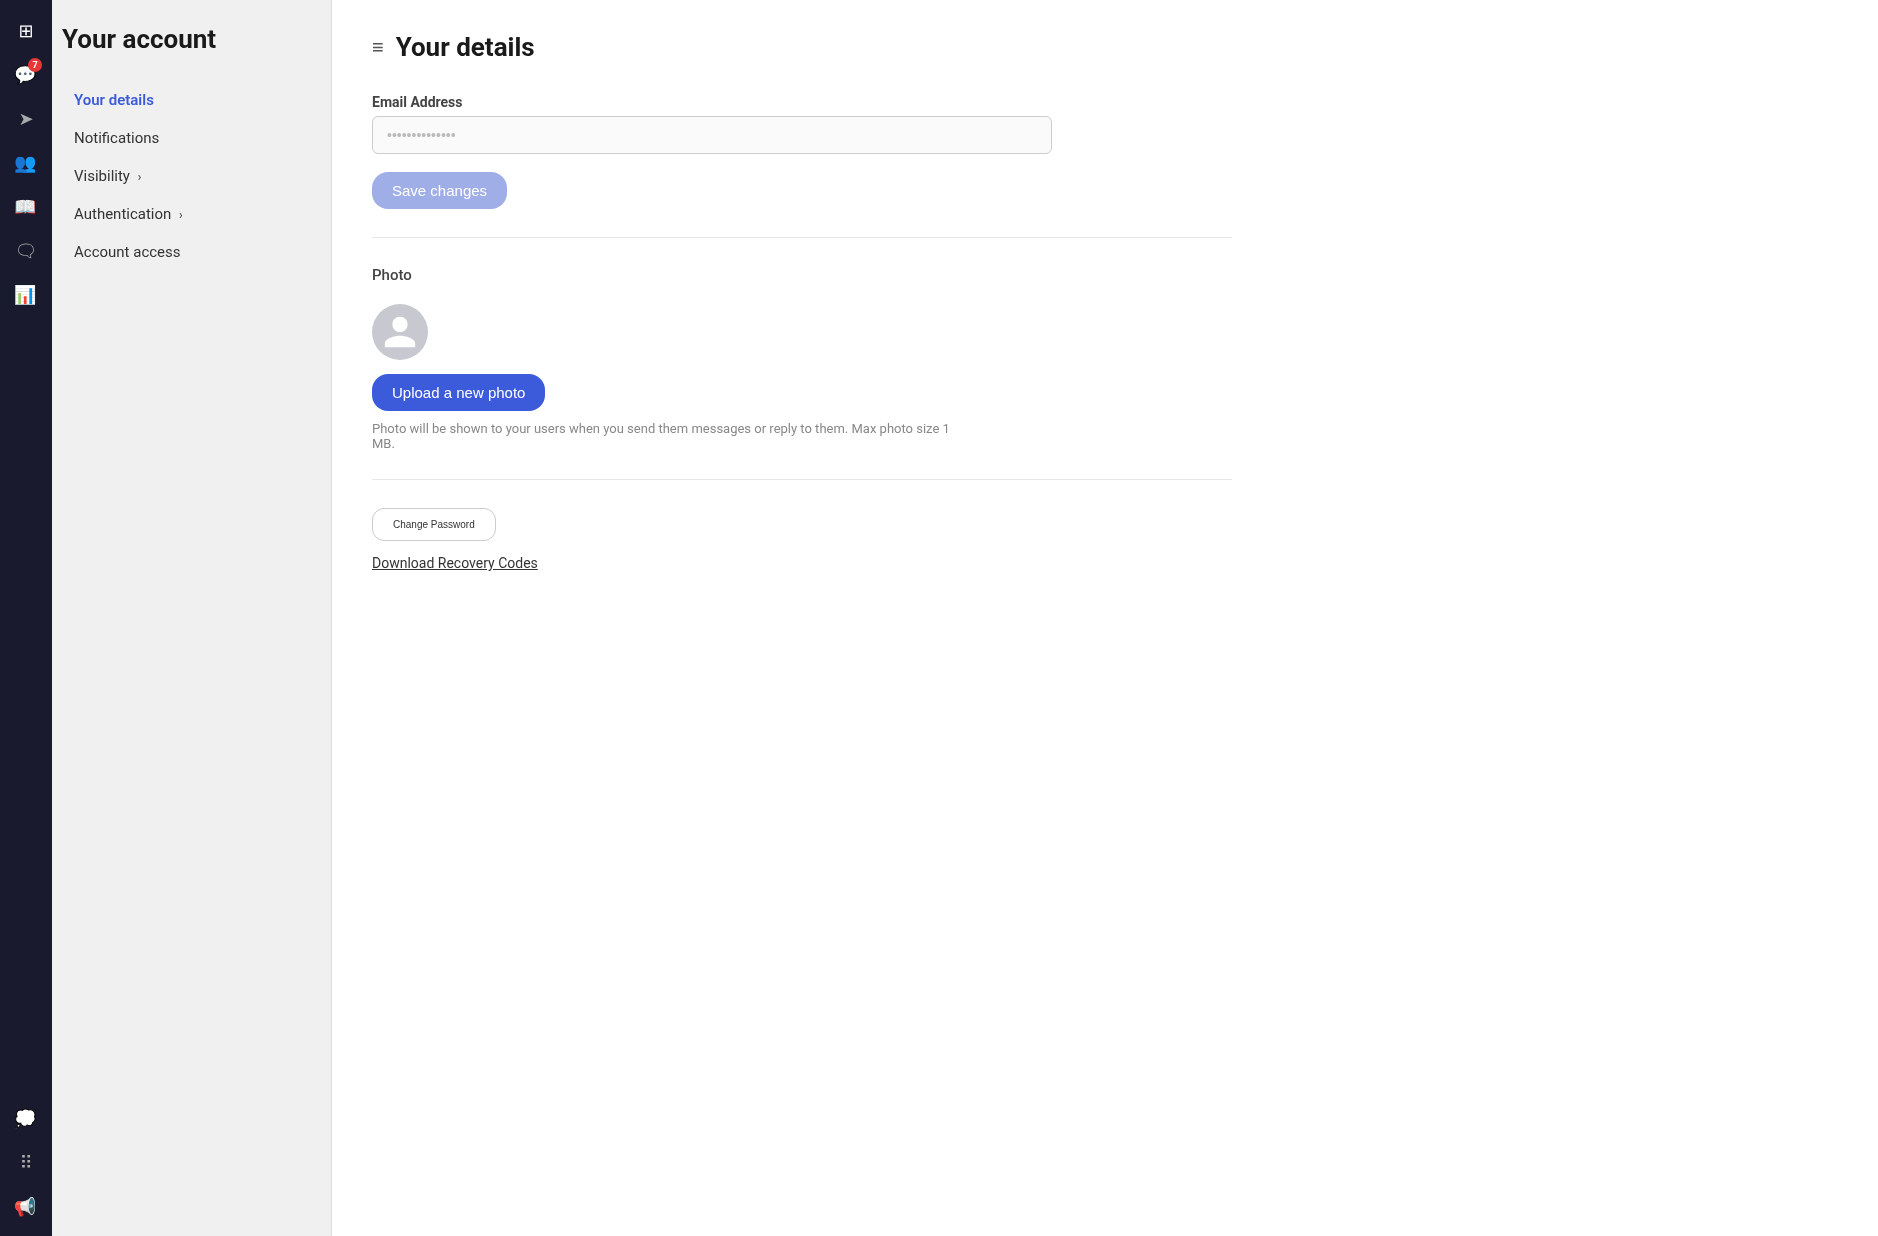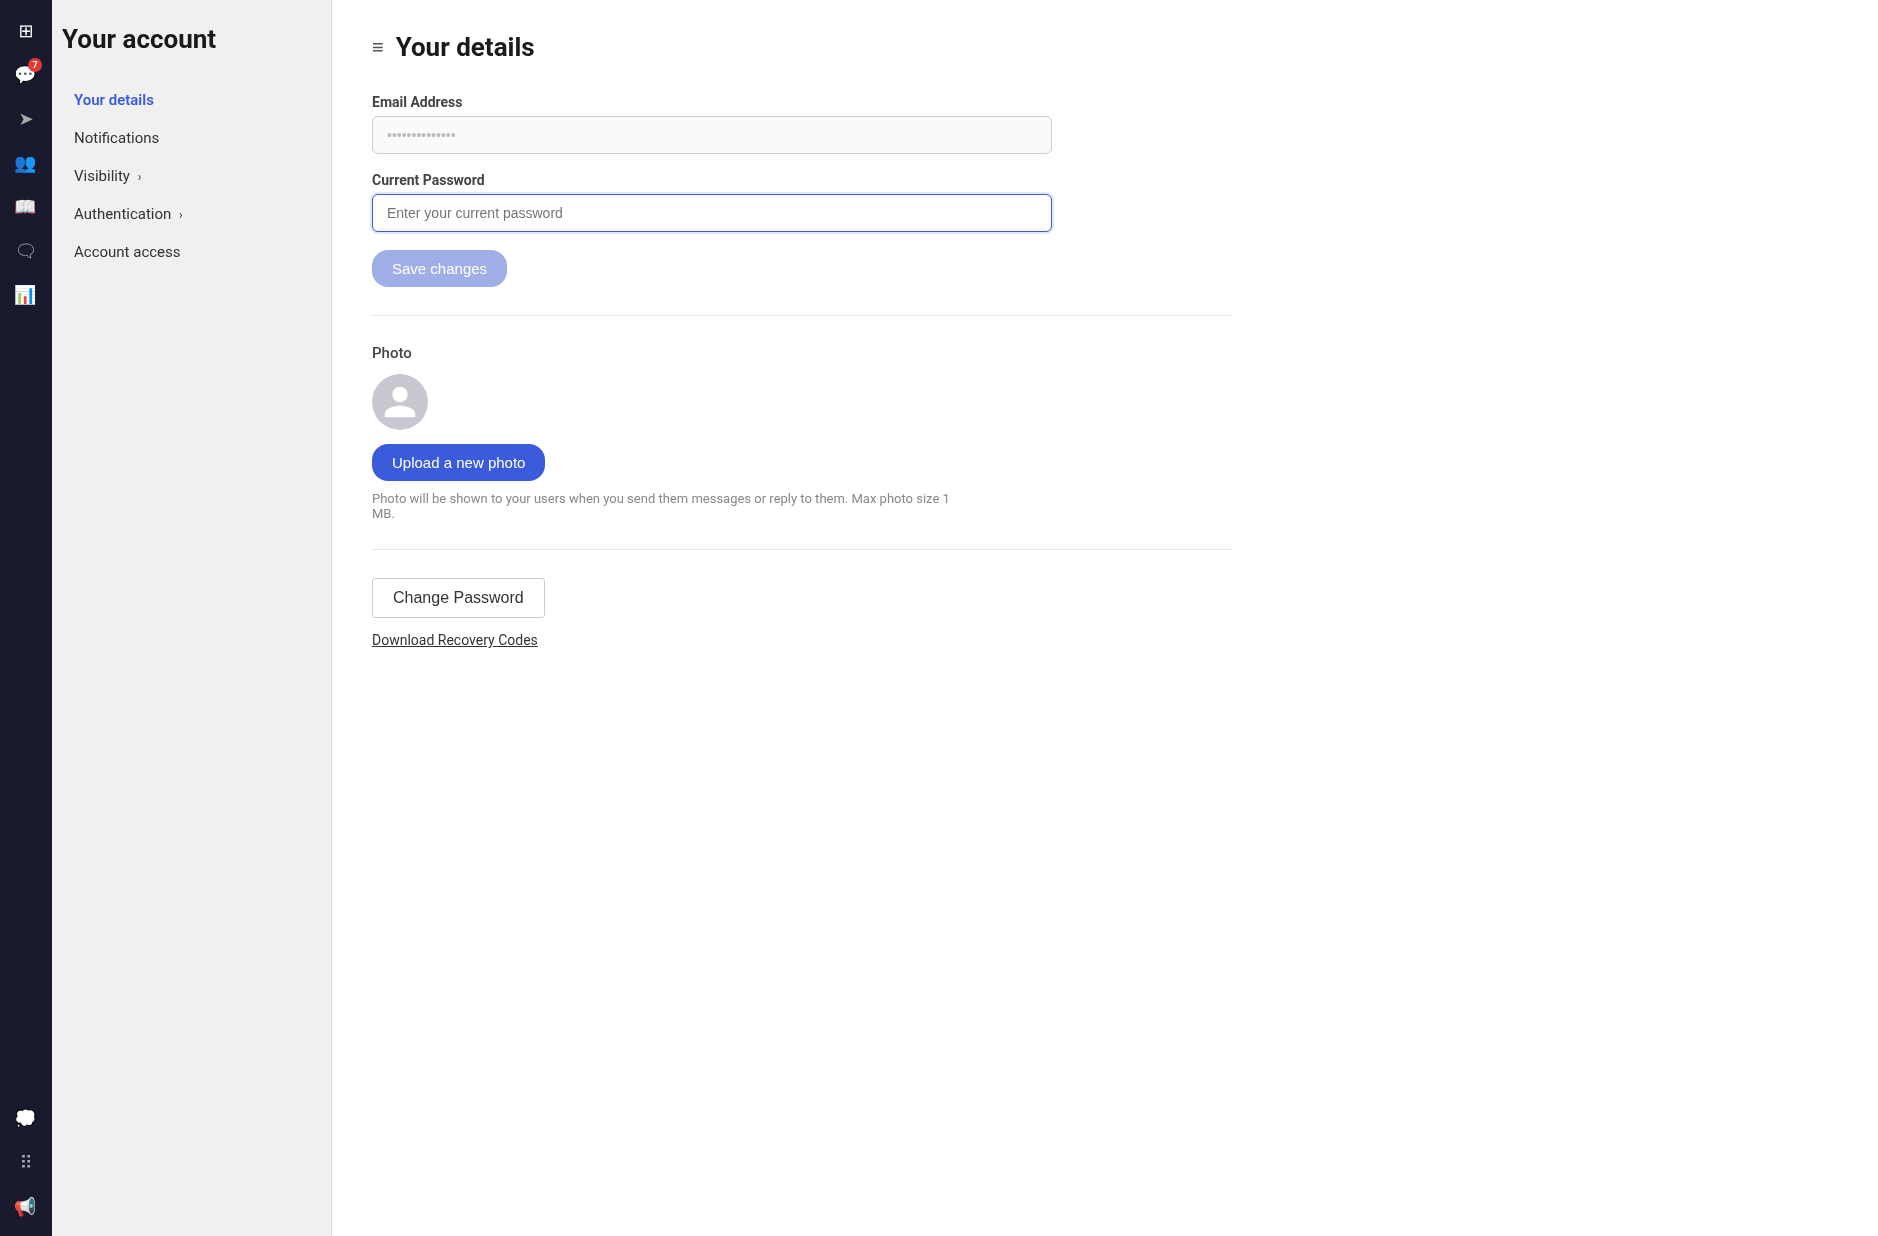--- a/index.html
+++ b/index.html
@@ -152,21 +152,21 @@
       margin: 28px 0;
       max-width: 860px;
     }
 
     
     .photo-section {}
     .photo-label {
       font-size: 15px;
       color: #444;
       font-weight: 500;
-      margin-bottom: 12px;
+      margin-bottom: 20px;
     }
     .avatar-circle {
       width: 56px;
       height: 56px;
       border-radius: 50%;
       background: #c8c8d0;
       display: flex;
       align-items: center;
       justify-content: center;
       margin-bottom: 14px;
@@ -198,23 +198,23 @@
     .action-section {
       display: flex;
       flex-direction: column;
       gap: 14px;
       align-items: flex-start;
     }
     .btn-outline {
       background: #fff;
       color: #333;
       border: 1px solid #ccc;
-      border-radius: 3px;
+      border-radius: 12px;
       padding: 10px 20px;
-      font-size: 16px;
+      font-size: 10px;
       cursor: pointer;
       font-weight: 500;
     }
 
     
     .arrow-row {
       display: flex;
       align-items: center;
       gap: 12px;
     }
@@ -272,24 +272,20 @@
   </div>
 
   <div class="form-section">
     
     <div>
       <div class="field-label">Email Address</div>
       <input class="field-input blurred-value" type="text" value="••••••••••••••" placeholder="••••••••••••••" style="">
     </div>
 
     
-    <div>
-      <div class="field-label">Current Password</div>
-      <input class="field-input focused" type="password" placeholder="Enter your current password" style="">
-    </div>
 
     
     <button class="btn-save">Save changes</button>
   </div>
 
   <hr class="divider">
 
   <div class="photo-section">
     <div class="photo-label">Photo</div>
     <div class="avatar-circle">

